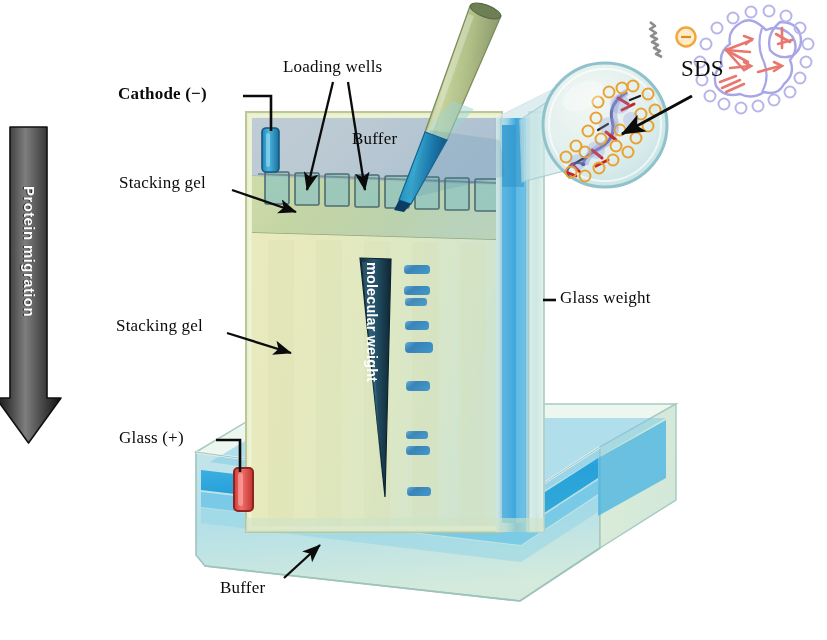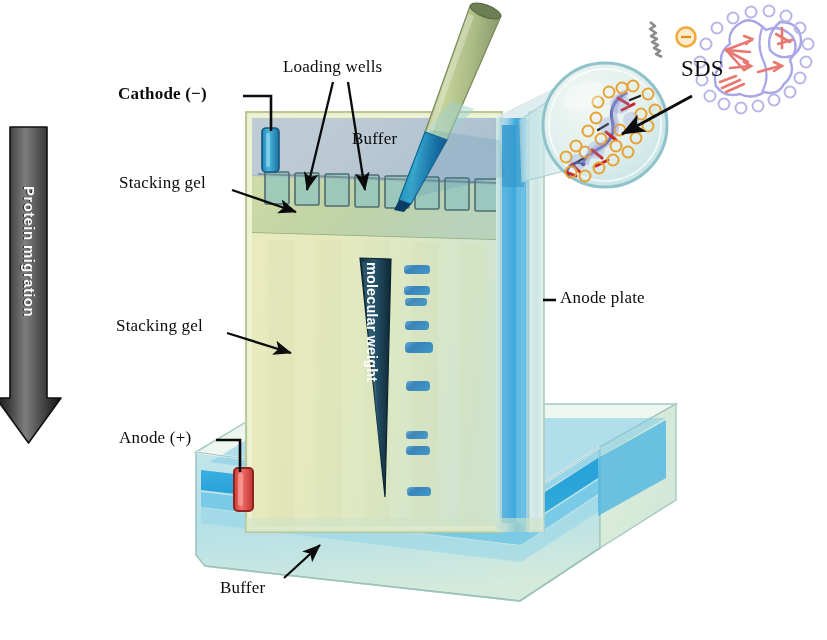--- a/index.html
+++ b/index.html
@@ -423,21 +423,21 @@
   <div class="lbl" style="left:283px; top:57px;">Loading wells</div>
 
   <div class="lbl" style="left:352px; top:129px;">Buffer</div>
 
   <div class="lbl" style="left:119px; top:173px;">Stacking gel</div>
 
   <div class="lbl" style="left:116px; top:316px;">Stacking gel</div>
 
   <div class="wedge-lbl" style="left:380px; top:262px; transform: rotate(90deg);">molecular weight</div>
 
-  <div class="lbl" style="left:560px; top:288px;">Anode plate</div>
-
-  <div class="lbl" style="left:119px; top:428px;">Anode (+)</div>
+  <div class="lbl" style="left:560px; top:288px;">Glass weight</div>
+
+  <div class="lbl" style="left:119px; top:428px;">Glass (+)</div>
 
   <div class="lbl" style="left:220px; top:578px;">Buffer</div>
 
   <div class="lbl lbl-sds" style="left:681px; top:56px;font-family:Liberation Serif, serif;">SDS</div>
 
 </div>
 
 </body></html>

